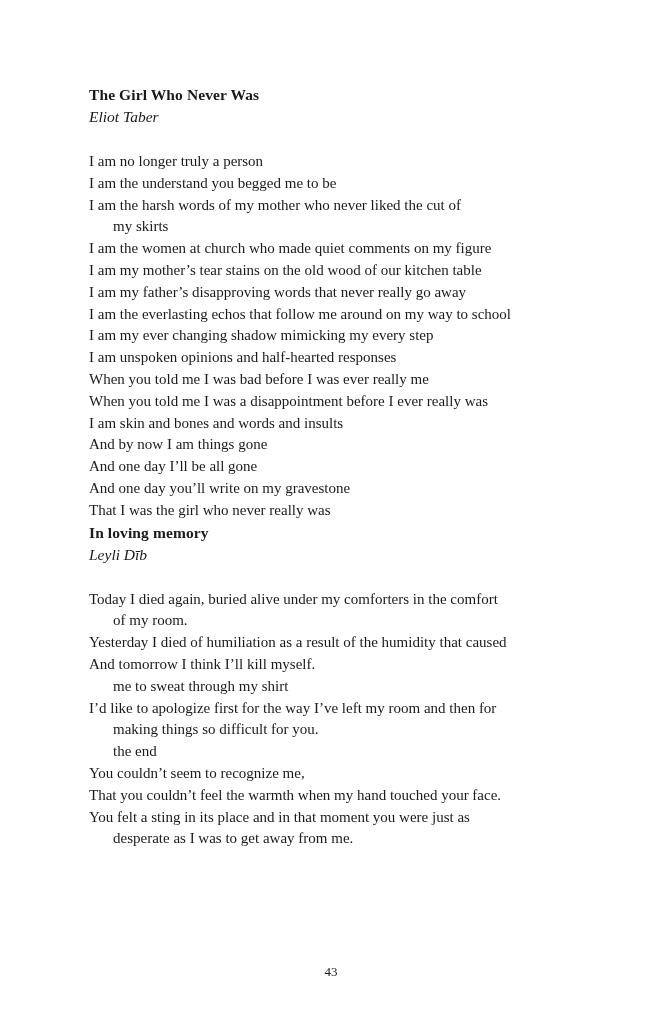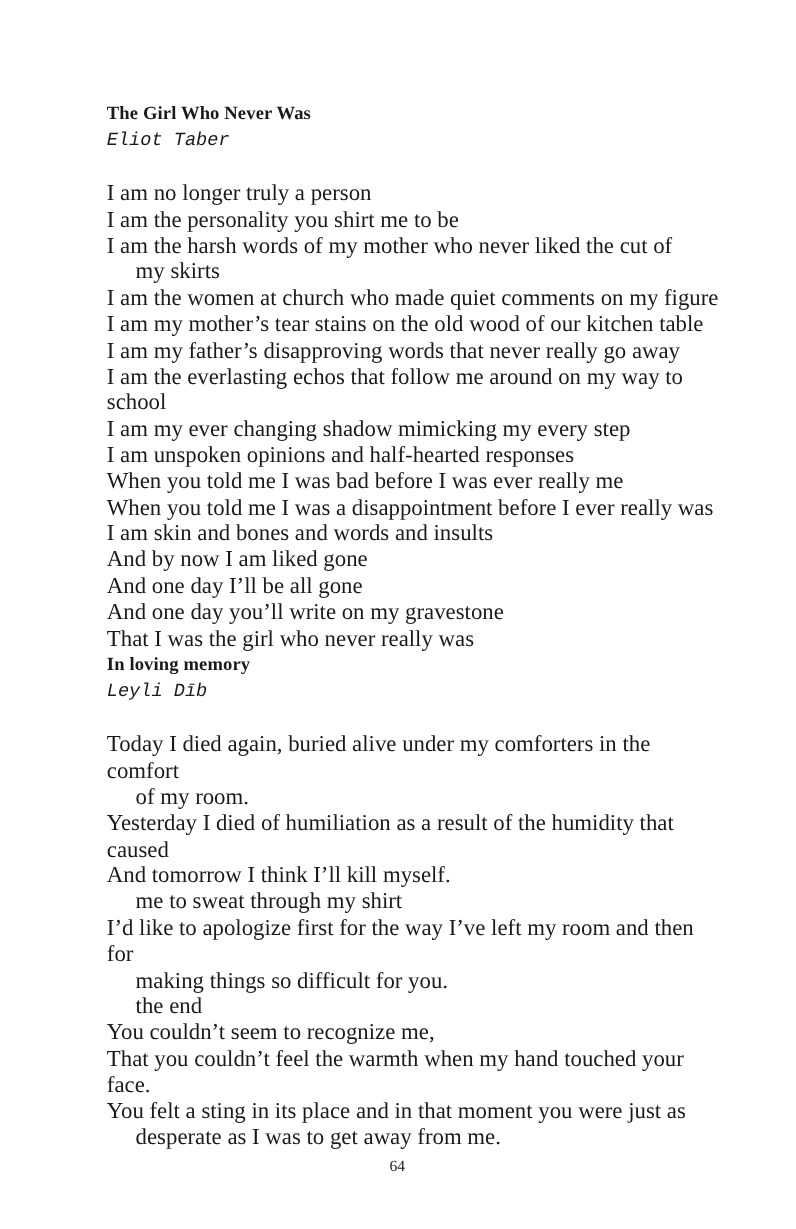--- a/index.html
+++ b/index.html
@@ -31,31 +31,31 @@
   }
   .poem-title {
     font-family: "Liberation Serif", serif;
     font-weight: bold;
     font-size: 15.5px;
     line-height: 22px;
     margin: 0;
     letter-spacing: 0.1px;
   }
   .poem-author {
-    font-family: Liberation Mono, monospace;
+    font-family: Liberation Serif, serif;
     font-style: italic;
     font-size: 15.5px;
     line-height: 22px;
     margin: 0 0 0 0;
   }
   .poem-body {
     margin-top: 23px;
   }
   .line {
-    font-size: 19px;
+    font-size: 15px;
     line-height: 21.8px;
     white-space: pre-wrap;
   }
   .line.indent {
     padding-left: 24px;
   }
   .page-number {
     position: absolute;
     left: 0;
     right: 0;
@@ -68,33 +68,33 @@
 </head>
 <body>
 
 <div class="page">
 
   <div class="poem">
     <div class="poem-title">The Girl Who Never Was</div>
     <div class="poem-author">Eliot Taber</div>
     <div class="poem-body">
       <div class="line">I am no longer truly a person</div>
-      <div class="line">I am the personality you shirt me to be</div>
+      <div class="line">I am the understand you begged me to be</div>
       <div class="line">I am the harsh words of my mother who never liked the cut of</div>
       <div class="line indent">my skirts</div>
       <div class="line">I am the women at church who made quiet comments on my figure</div>
       <div class="line">I am my mother’s tear stains on the old wood of our kitchen table</div>
       <div class="line">I am my father’s disapproving words that never really go away</div>
       <div class="line">I am the everlasting echos that follow me around on my way to school</div>
       <div class="line">I am my ever changing shadow mimicking my every step</div>
       <div class="line">I am unspoken opinions and half-hearted responses</div>
       <div class="line">When you told me I was bad before I was ever really me</div>
       <div class="line">When you told me I was a disappointment before I ever really was</div>
       <div class="line">I am skin and bones and words and insults</div>
-      <div class="line">And by now I am liked gone</div>
+      <div class="line">And by now I am things gone</div>
       <div class="line">And one day I’ll be all gone</div>
       <div class="line">And one day you’ll write on my gravestone</div>
       <div class="line">That I was the girl who never really was</div>
     </div>
   </div>
 
   <div class="poem">
     <div class="poem-title">In loving memory</div>
     <div class="poem-author">Leyli Dīb</div>
     <div class="poem-body">
@@ -106,14 +106,14 @@
       <div class="line">I’d like to apologize first for the way I’ve left my room and then for</div>
       <div class="line indent">making things so difficult for you.</div>
       <div class="line indent">the end</div>
       <div class="line">You couldn’t seem to recognize me,</div>
       <div class="line">That you couldn’t feel the warmth when my hand touched your face.</div>
       <div class="line">You felt a sting in its place and in that moment you were just as</div>
       <div class="line indent">desperate as I was to get away from me.</div>
     </div>
   </div>
 
-  <div class="page-number">64</div>
+  <div class="page-number">43</div>
 </div>
 
 </body></html>

